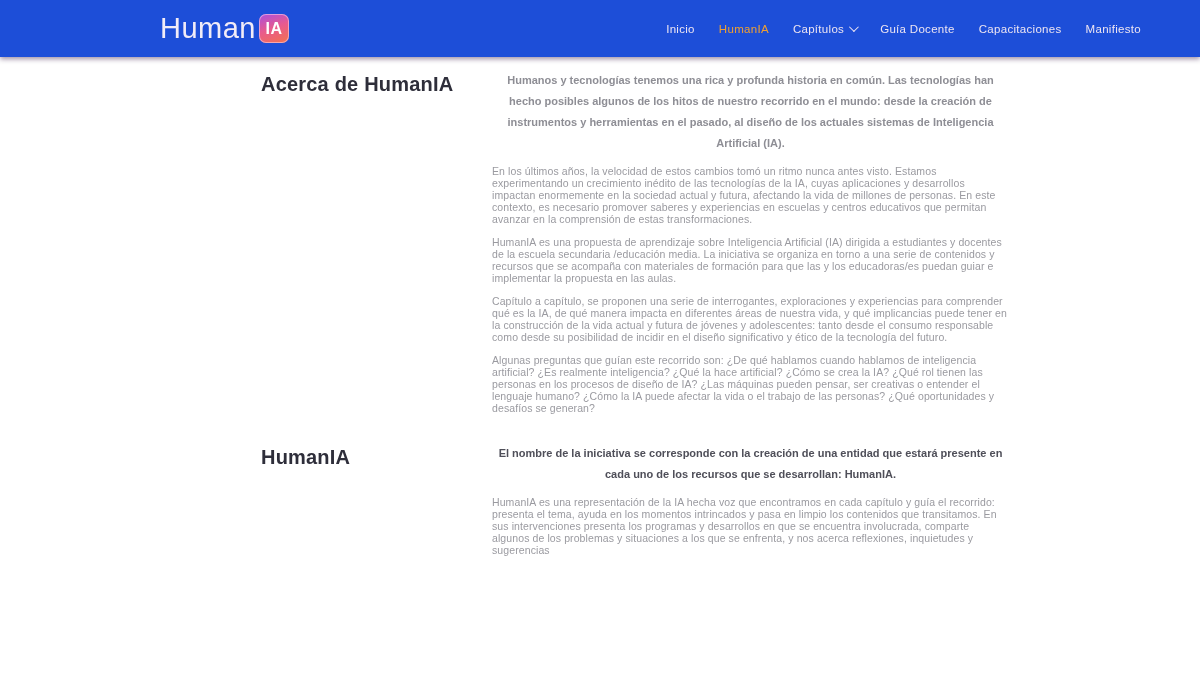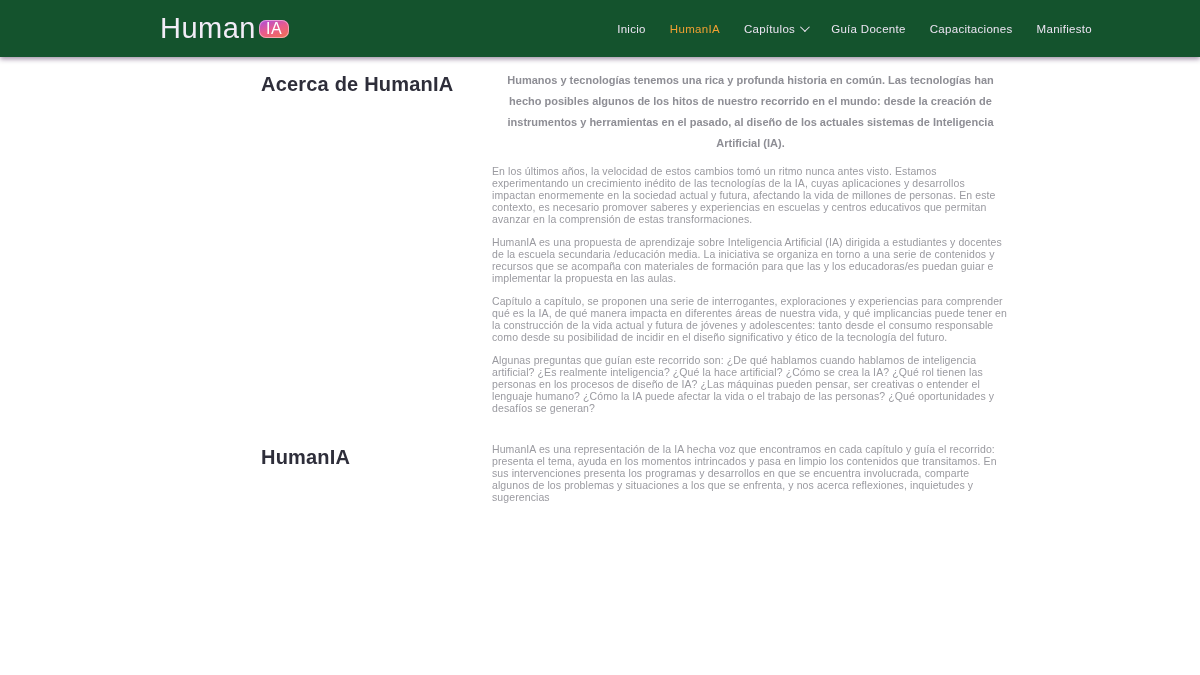--- a/index.html
+++ b/index.html
@@ -5,55 +5,55 @@
   * { margin: 0; padding: 0; box-sizing: border-box; }
   html, body { width: 1200px; height: 675px; overflow: hidden; }
   body {
     font-family: "Liberation Sans", sans-serif;
     background: #ffffff;
   }
 
   
   .navbar {
     height: 57px;
-    background: #14532d;
+    background: #1d4ed8;
     display: flex;
     align-items: center;
     justify-content: space-between;
-    padding: 0 108px 0 160px;
+    padding: 0 59px 0 160px;
     box-shadow: 0 2px 5px rgba(40, 5, 55, 0.45);
     position: relative;
     z-index: 10;
   }
   .brand {
     display: flex;
     align-items: center;
     gap: 3px;
     cursor: pointer;
     text-decoration: none;
   }
   .brand-text {
     color: #f2ecf7;
     font-size: 29px;
     font-weight: 400;
     letter-spacing: 0.5px;
     line-height: 1;
   }
   .brand-badge {
     width: 30px;
-    height: 18px;
+    height: 29px;
     border-radius: 7px;
     background: linear-gradient(160deg, #a94fe0 0%, #e85a8e 48%, #f4734c 100%);
     box-shadow: inset 0 0 0 1px rgba(255, 214, 235, 0.55);
     display: flex;
     align-items: center;
     justify-content: center;
     color: #ffffff;
     font-size: 16px;
-    font-weight: 400;
+    font-weight: 700;
     letter-spacing: 0.5px;
   }
   .nav {
     display: flex;
     align-items: center;
     gap: 24px;
   }
   .nav-link {
     color: #ece4f2;
     font-size: 11.5px;
@@ -158,18 +158,19 @@
         <p class="body-par">En los últimos años, la velocidad de estos cambios tomó un ritmo nunca antes visto. Estamos experimentando un crecimiento inédito de las tecnologías de la IA, cuyas aplicaciones y desarrollos impactan enormemente en la sociedad actual y futura, afectando la vida de millones de personas. En este contexto, es necesario promover saberes y experiencias en escuelas y centros educativos que permitan avanzar en la comprensión de estas transformaciones.</p>
         <p class="body-par">HumanIA es una propuesta de aprendizaje sobre Inteligencia Artificial (IA) dirigida a estudiantes y docentes de la escuela secundaria /educación media. La iniciativa se organiza en torno a una serie de contenidos y recursos que se acompaña con materiales de formación para que las y los educadoras/es puedan guiar e implementar la propuesta en las aulas.</p>
         <p class="body-par">Capítulo a capítulo, se proponen una serie de interrogantes, exploraciones y experiencias para comprender qué es la IA, de qué manera impacta en diferentes áreas de nuestra vida, y qué implicancias puede tener en la construcción de la vida actual y futura de jóvenes y adolescentes: tanto desde el consumo responsable como desde su posibilidad de incidir en el diseño significativo y ético de la tecnología del futuro.</p>
         <p class="body-par">Algunas preguntas que guían este recorrido son: ¿De qué hablamos cuando hablamos de inteligencia artificial? ¿Es realmente inteligencia? ¿Qué la hace artificial? ¿Cómo se crea la IA? ¿Qué rol tienen las personas en los procesos de diseño de IA? ¿Las máquinas pueden pensar, ser creativas o entender el lenguaje humano? ¿Cómo la IA puede afectar la vida o el trabajo de las personas? ¿Qué oportunidades y desafíos se generan?</p>
       </div>
     </section>
 
     <section class="section">
       <h2 class="section-heading">HumanIA</h2>
       <div class="section-body">
+        <p class="lede dark">El nombre de la iniciativa se corresponde con la creación de una entidad que estará presente en cada uno de los recursos que se desarrollan: HumanIA.</p>
         <p class="body-par">HumanIA es una representación de la IA hecha voz que encontramos en cada capítulo y guía el recorrido: presenta el tema, ayuda en los momentos intrincados y pasa en limpio los contenidos que transitamos. En sus intervenciones presenta los programas y desarrollos en que se encuentra involucrada, comparte algunos de los problemas y situaciones a los que se enfrenta, y nos acerca reflexiones, inquietudes y sugerencias</p>
       </div>
     </section>
 
   </div>
 </main>
 
 </body></html>

